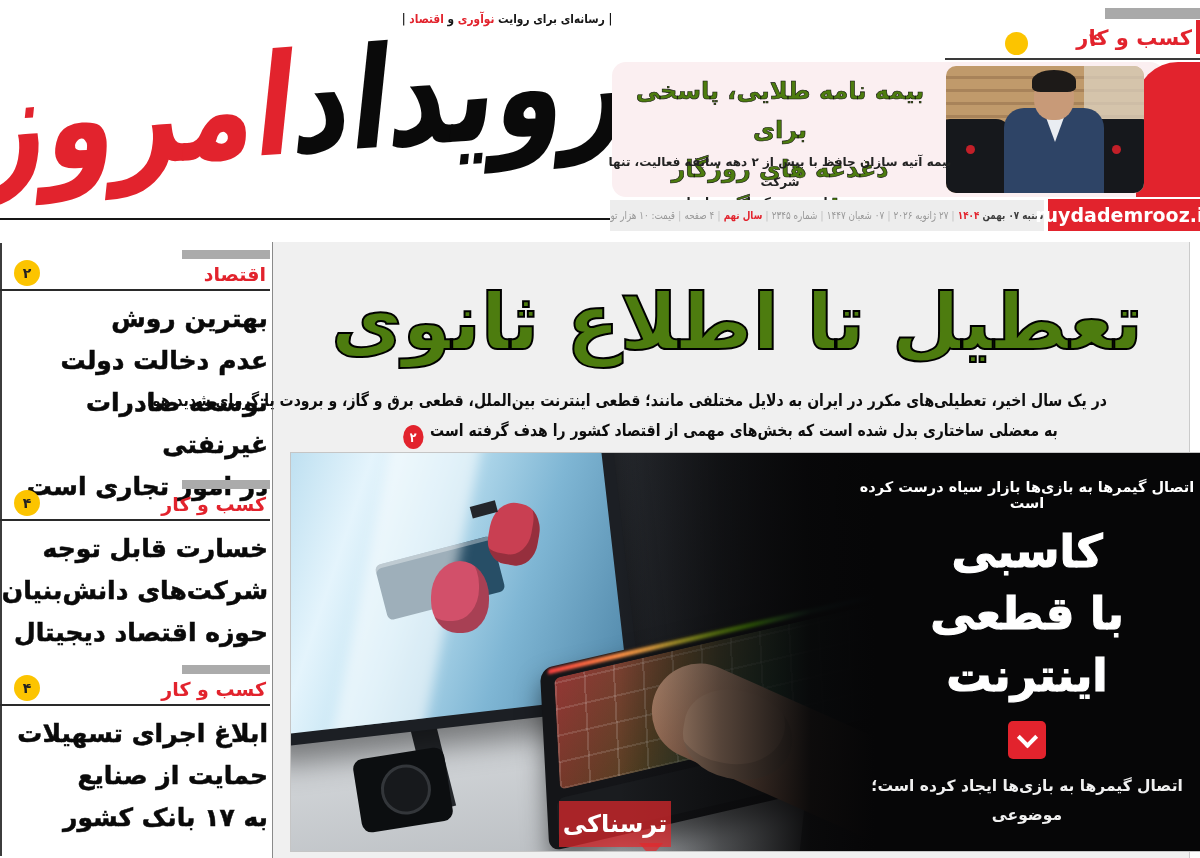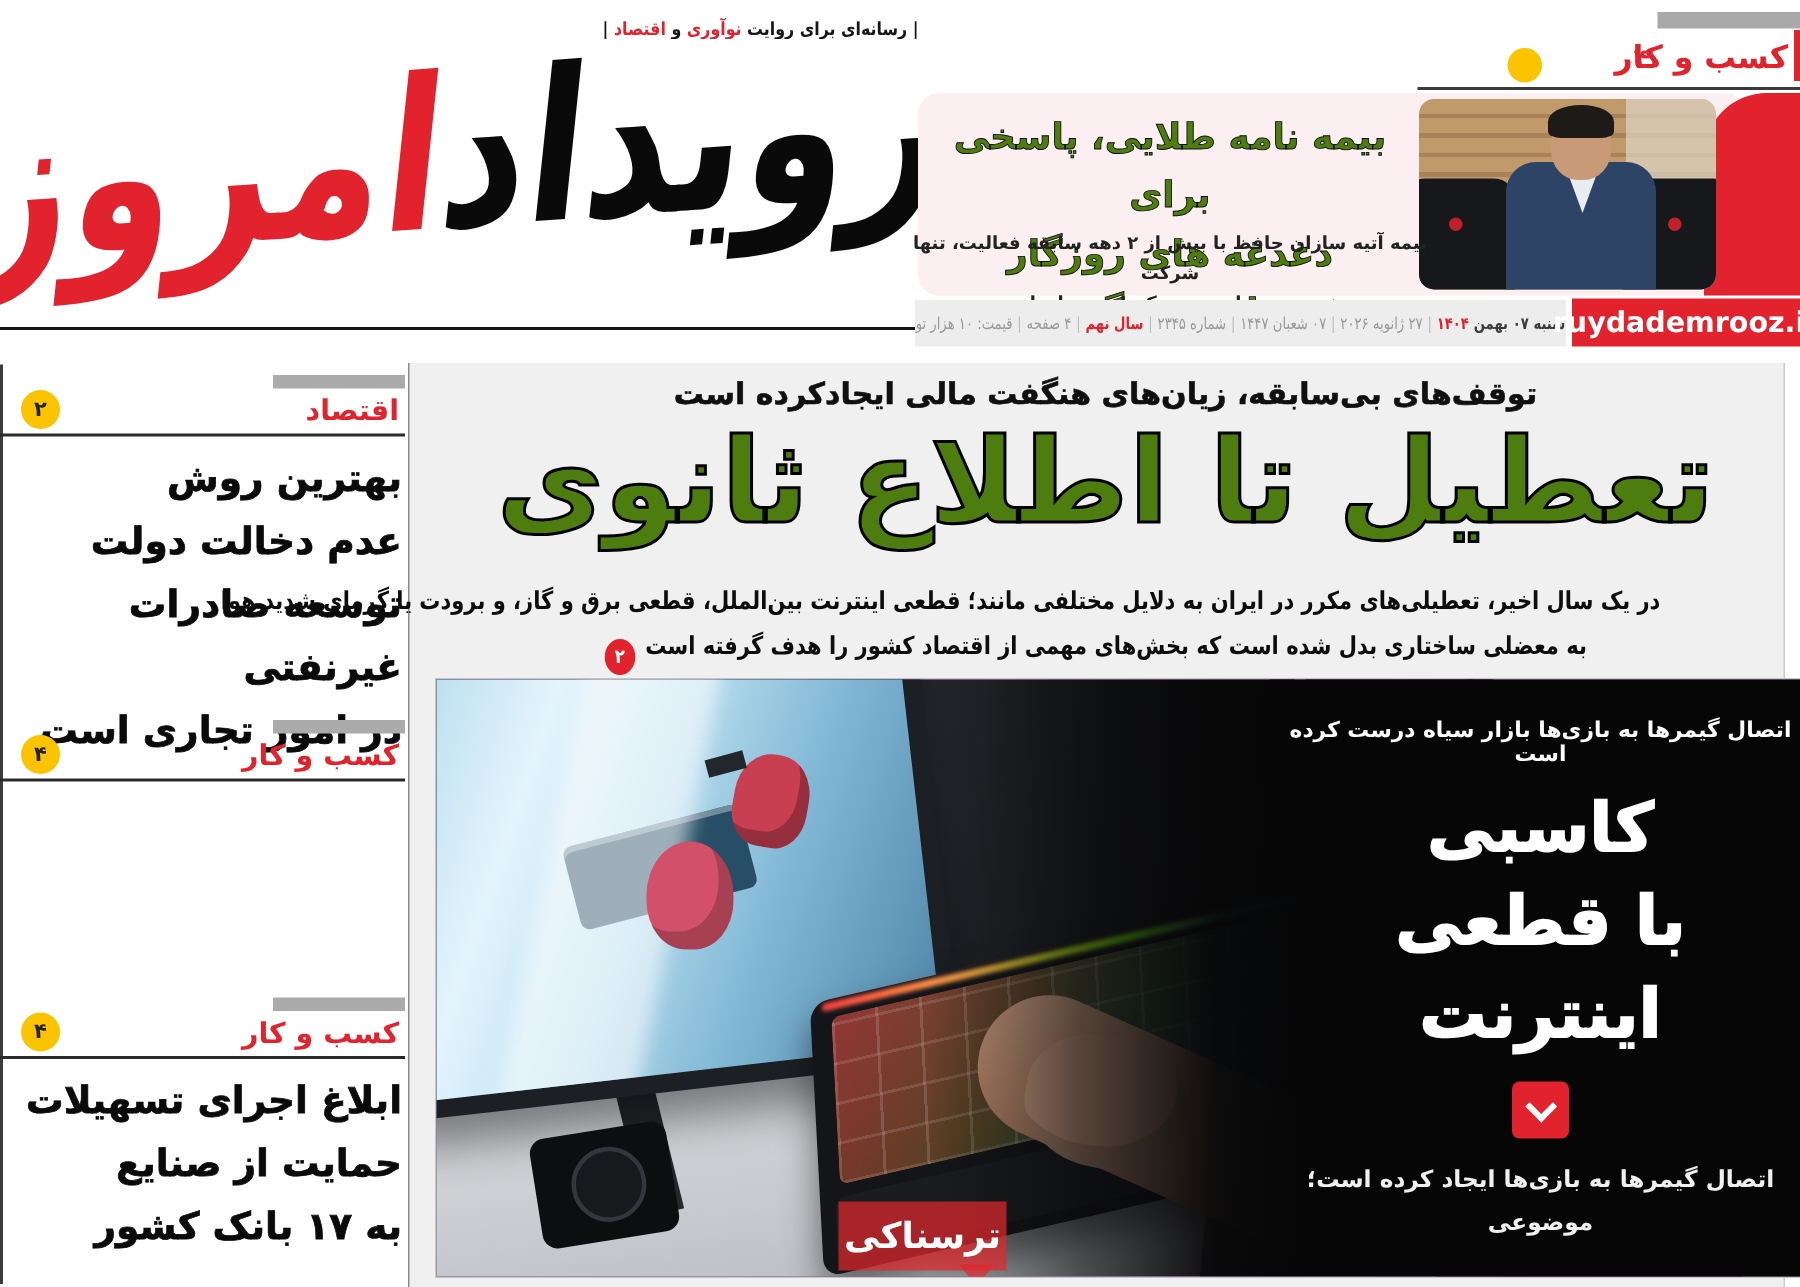--- a/index.html
+++ b/index.html
@@ -229,35 +229,39 @@
       <div>توسعه صادرات غیرنفتی</div>
       <div>در امور تجاری است</div>
     </div>
   </div>
 
   <div class="sb-item" style="top:480px;">
     <div class="sb-topbar"></div>
     <div class="sb-section">کسب و کار</div>
     <div class="sb-badge">۴</div>
     <div class="sb-rule"></div>
+    <div class="sb-title">
+      <div>خسارت قابل توجه</div>
+      <div>شرکت‌های دانش‌بنیان</div>
+      <div>حوزه اقتصاد دیجیتال</div>
+    </div>
   </div>
 
   <div class="sb-item" style="top:665px;">
     <div class="sb-topbar"></div>
     <div class="sb-section">کسب و کار</div>
     <div class="sb-badge">۴</div>
     <div class="sb-rule"></div>
     <div class="sb-title">
       <div>ابلاغ اجرای تسهیلات</div>
       <div>حمایت از صنایع</div>
       <div>به ۱۷ بانک کشور</div>
     </div>
   </div>
 
-  <div class="lead-kicker">توقف‌های بی‌سابقه، زیان‌های هنگفت مالی ایجادکرده است</div>
   <div class="lead-headline">تعطیل تا اطلاع ثانوی</div>
   <div class="lead-lede">
     <div class="lede-line">در یک سال اخیر، تعطیلی‌های مکرر در ایران به دلایل مختلفی مانند؛ قطعی اینترنت بین‌الملل، قطعی برق و گاز، و برودت یا گرمای شدید هوا</div>
     <div class="lede-line">
       <span>به معضلی ساختاری بدل شده است که بخش‌های مهمی از اقتصاد کشور را هدف گرفته است</span><span class="page-badge">۲</span>
     </div>
   </div>
 
   <div class="photo-block">
     <div class="ph-wall"></div>

